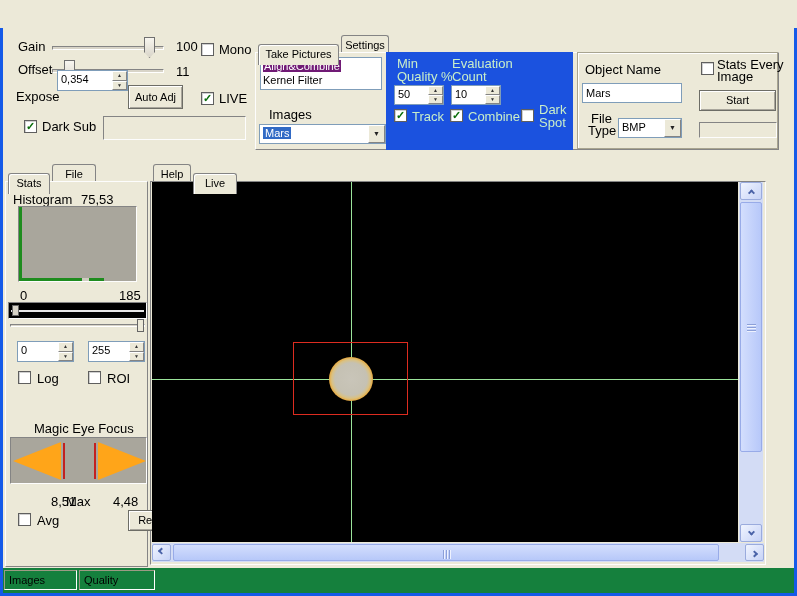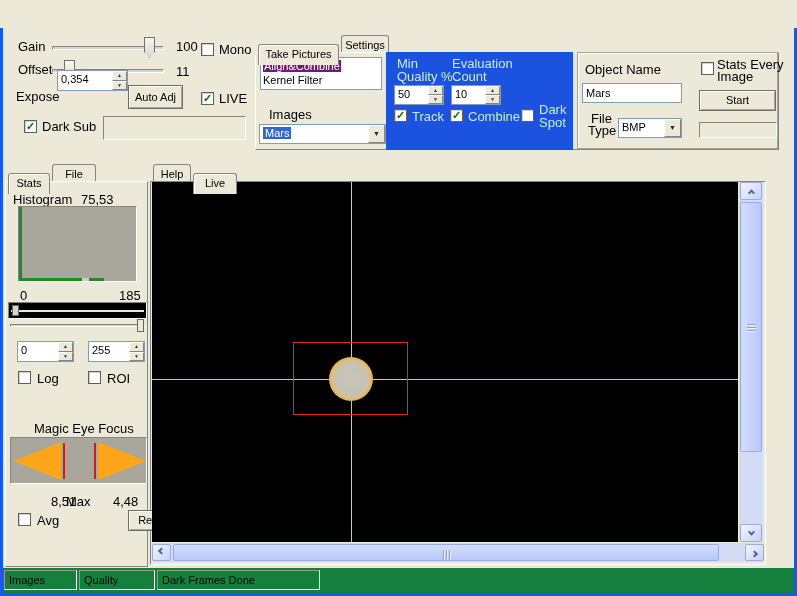--- a/index.html
+++ b/index.html
@@ -309,16 +309,15 @@
       <div class="grip-h" style="left:269px;"></div>
       </div>
     <div class="sb-btn" style="right:0;top:1px;width:19px;height:17px;">
       <span class="chev right"></span>
       </div>
   </div>
 
   <div class="abs" style="left:3px;top:568px;width:791px;height:25px;background:#15803d;">
     <div class="statuspanel" style="left:1px;top:2px;width:73px;">Images</div>
     <div class="statuspanel" style="left:76px;top:2px;width:76px;">Quality</div>
-    <div class="statuspanel" style="left:154px;top:2px;width:163px;">Dark Frames Done</div>
   </div>
 
 </div>
 
 </body></html>

